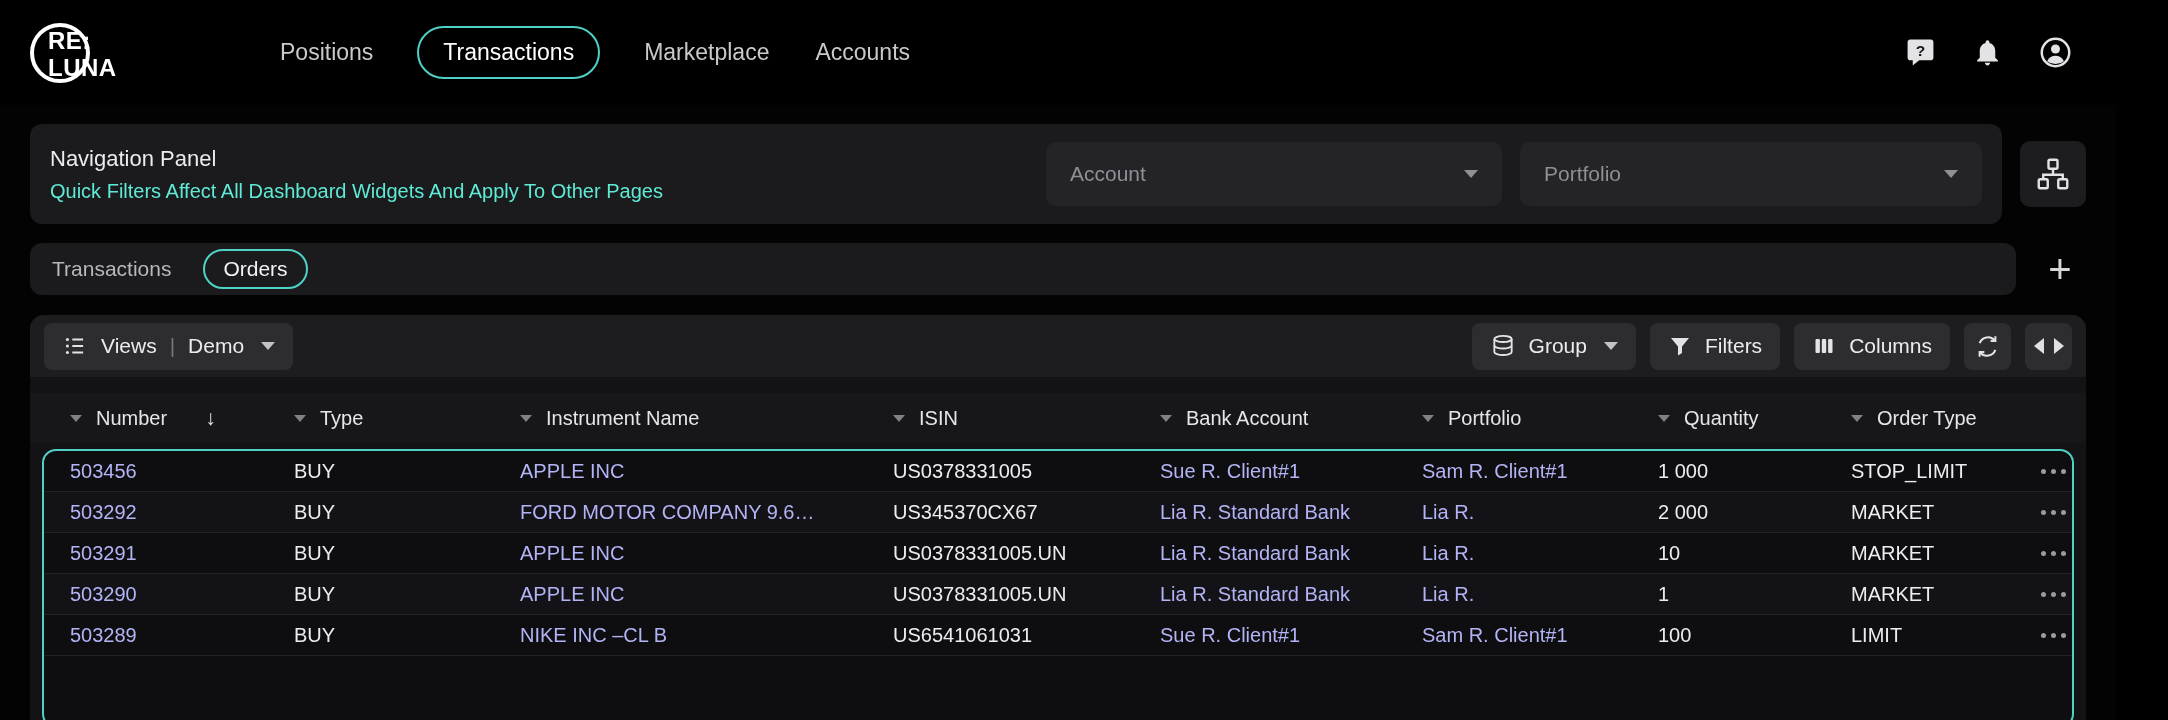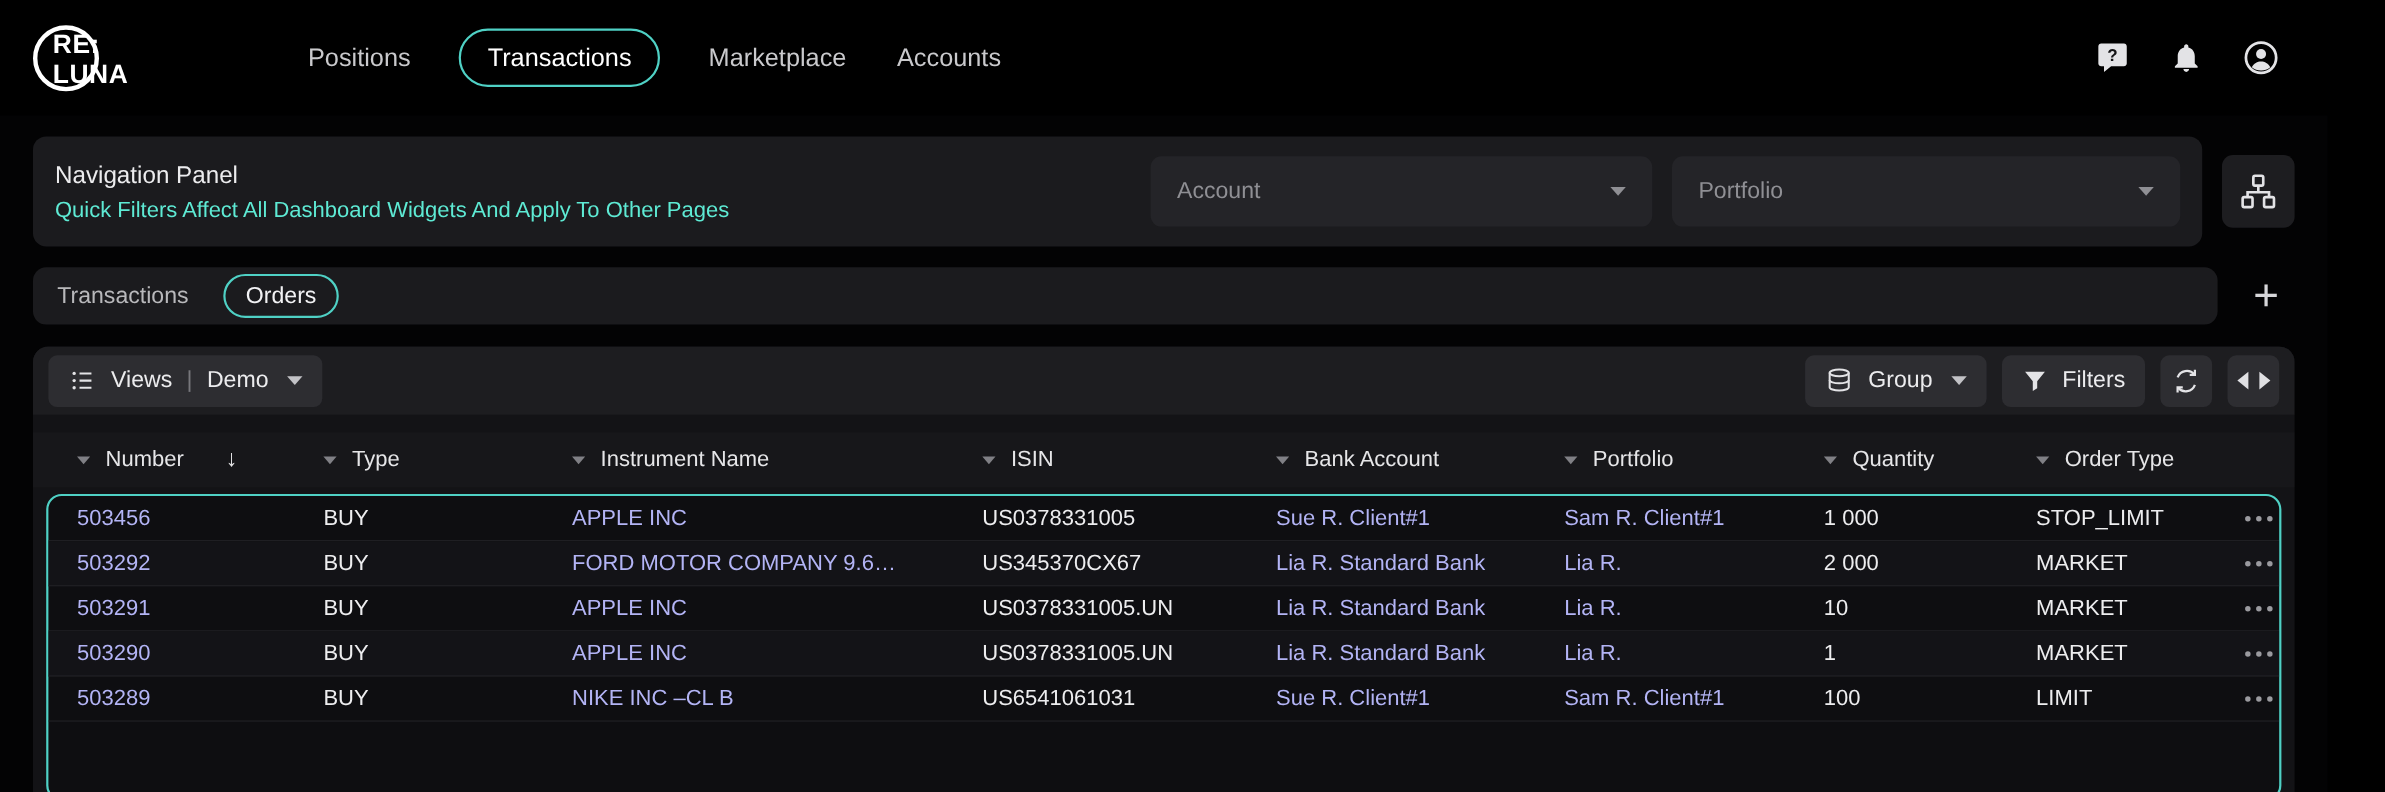--- a/index.html
+++ b/index.html
@@ -169,20 +169,28 @@
           </svg>
           <span>Group</span>
           <span class="caret"></span>
         </button>
         <button class="tbtn">
           <svg viewBox="0 0 24 24" width="24" height="24" fill="#e3e3e6">
             <path d="M3 4h18l-7 8.5V19l-4 2.5v-9L3 4z"></path>
           </svg>
           <span>Filters</span>
         </button>
+        <button class="tbtn">
+          <svg viewBox="0 0 24 24" width="24" height="24" fill="#e3e3e6">
+            <rect x="3.5" y="5" width="4.4" height="14" rx="1"></rect>
+            <rect x="9.8" y="5" width="4.4" height="14" rx="1"></rect>
+            <rect x="16.1" y="5" width="4.4" height="14" rx="1"></rect>
+          </svg>
+          <span>Columns</span>
+        </button>
         <button class="tbtn square">
           <svg viewBox="0 0 24 24" width="27" height="27" fill="none" stroke="#e3e3e6" stroke-width="1.8">
             <path d="M5 9a8 8 0 0 1 13.6-2.4"></path>
             <path d="M19 2.8V7h-4.2"></path>
             <path d="M19 15a8 8 0 0 1-13.6 2.4"></path>
             <path d="M5 21.2V17h4.2"></path>
           </svg>
         </button>
         <button class="tbtn square pager">
           <span class="tri left"></span>

